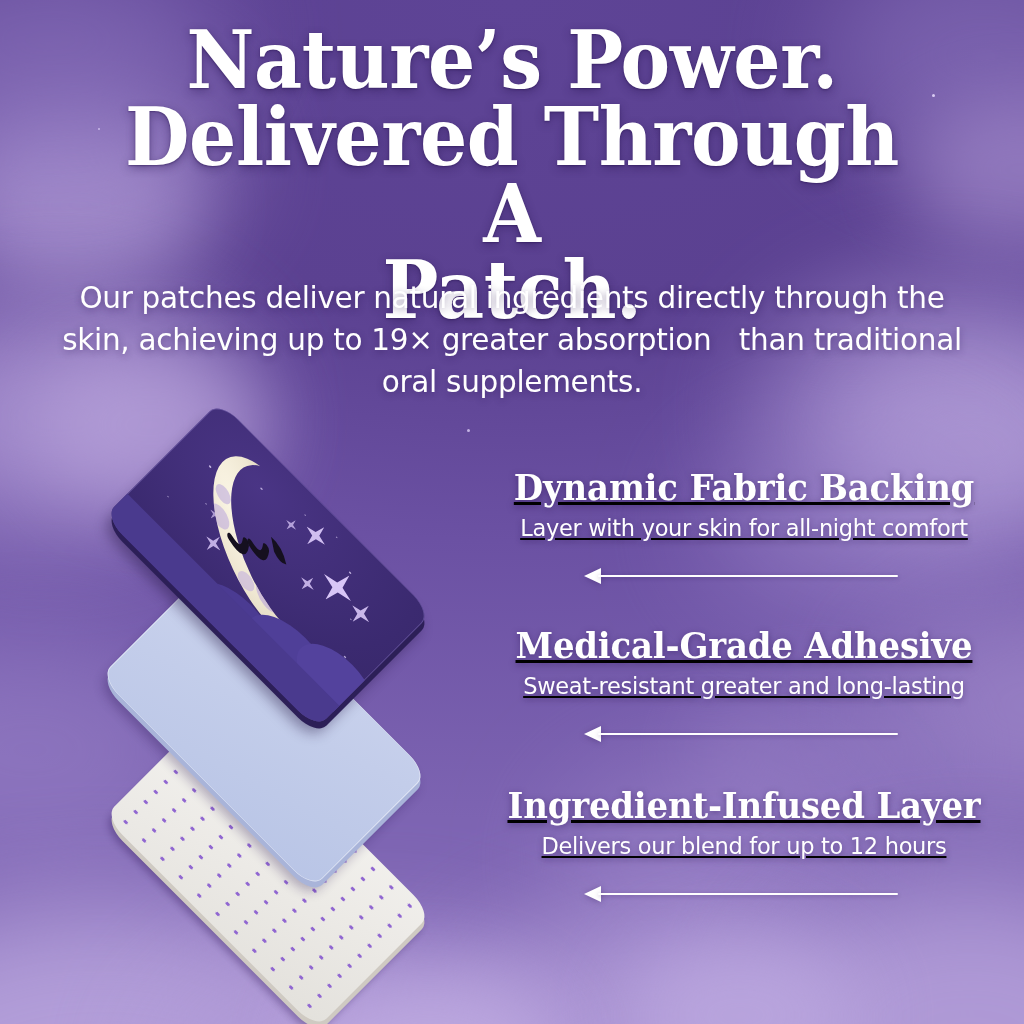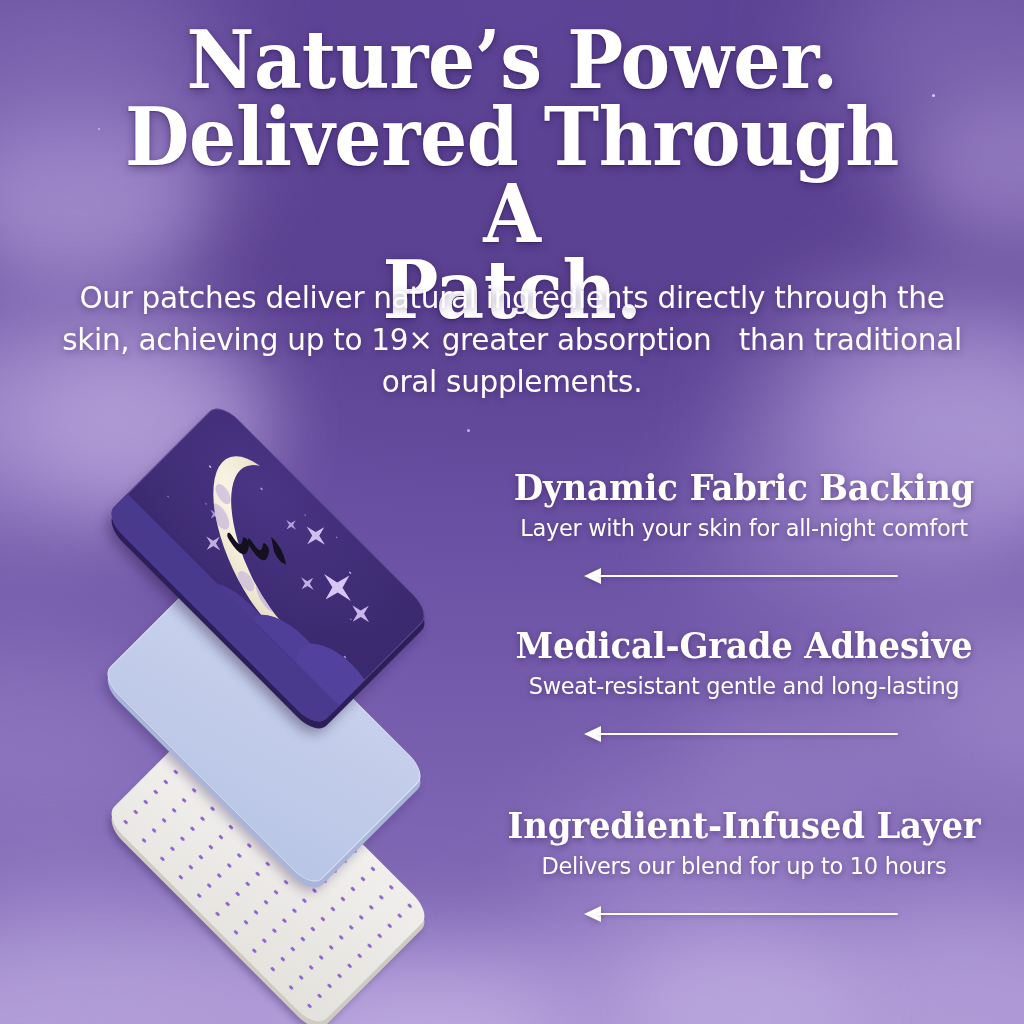--- a/index.html
+++ b/index.html
@@ -132,21 +132,21 @@
   }
   .dots {
     position:absolute; inset:0;
     background-image: radial-gradient(#8b5fd0 2.4px, transparent 2.6px);
     background-size: 26px 26px;
     background-position: 6px 6px;
     opacity: 0.95;
   }
 
   
-  .feature { position: absolute; left: 484px; width: 520px; }
+  .feature { position: absolute; left: 484px; width: 520px; text-decoration: underline; }
   .f-title {
     font-family: "DejaVu Serif", "Liberation Serif", serif;
     font-weight: 700;
     font-size: 35px;
     line-height: 1.02;
     color: #ffffff;
     text-align: center;
     letter-spacing: -0.2px;
     text-shadow: 0 2px 7px rgba(45,22,85,0.5);
     transform: scaleX(0.97);
@@ -314,29 +314,29 @@
     <div class="f-title">Dynamic Fabric Backing</div>
     <div class="f-sub">Layer with your skin for all-night comfort</div>
     <div class="arrow">
       <div class="head"></div>
       <div class="shaft"></div>
     </div>
   </div>
 
   <div class="feature" style="top:628px;">
     <div class="f-title">Medical-Grade Adhesive</div>
-    <div class="f-sub">Sweat-resistant gentle and long-lasting</div>
+    <div class="f-sub">Sweat-resistant greater and long-lasting</div>
     <div class="arrow">
       <div class="head"></div>
       <div class="shaft"></div>
     </div>
   </div>
 
-  <div class="feature" style="top:808px;">
+  <div class="feature" style="top:788px;">
     <div class="f-title">Ingredient-Infused Layer</div>
-    <div class="f-sub">Delivers our blend for up to 10 hours</div>
+    <div class="f-sub">Delivers our blend for up to 12 hours</div>
     <div class="arrow">
       <div class="head"></div>
       <div class="shaft"></div>
     </div>
   </div>
 
 </div>
 
 </body></html>

